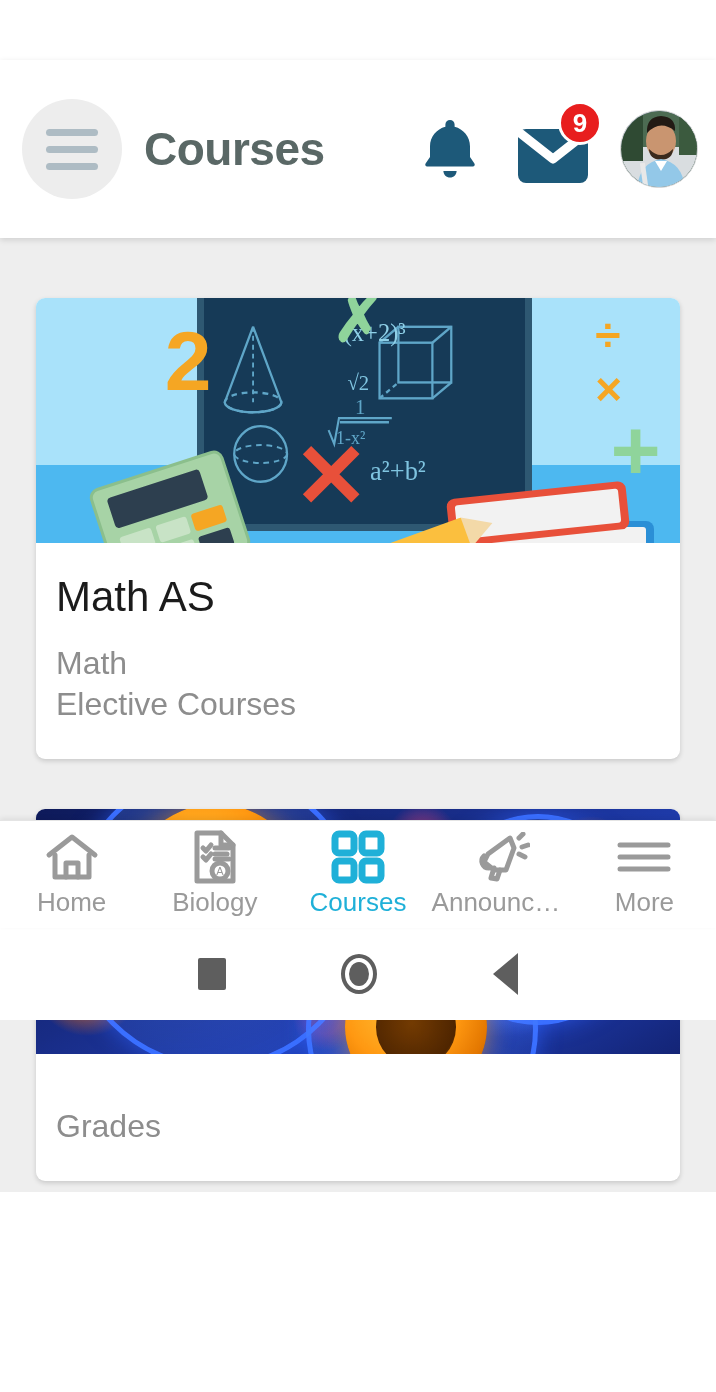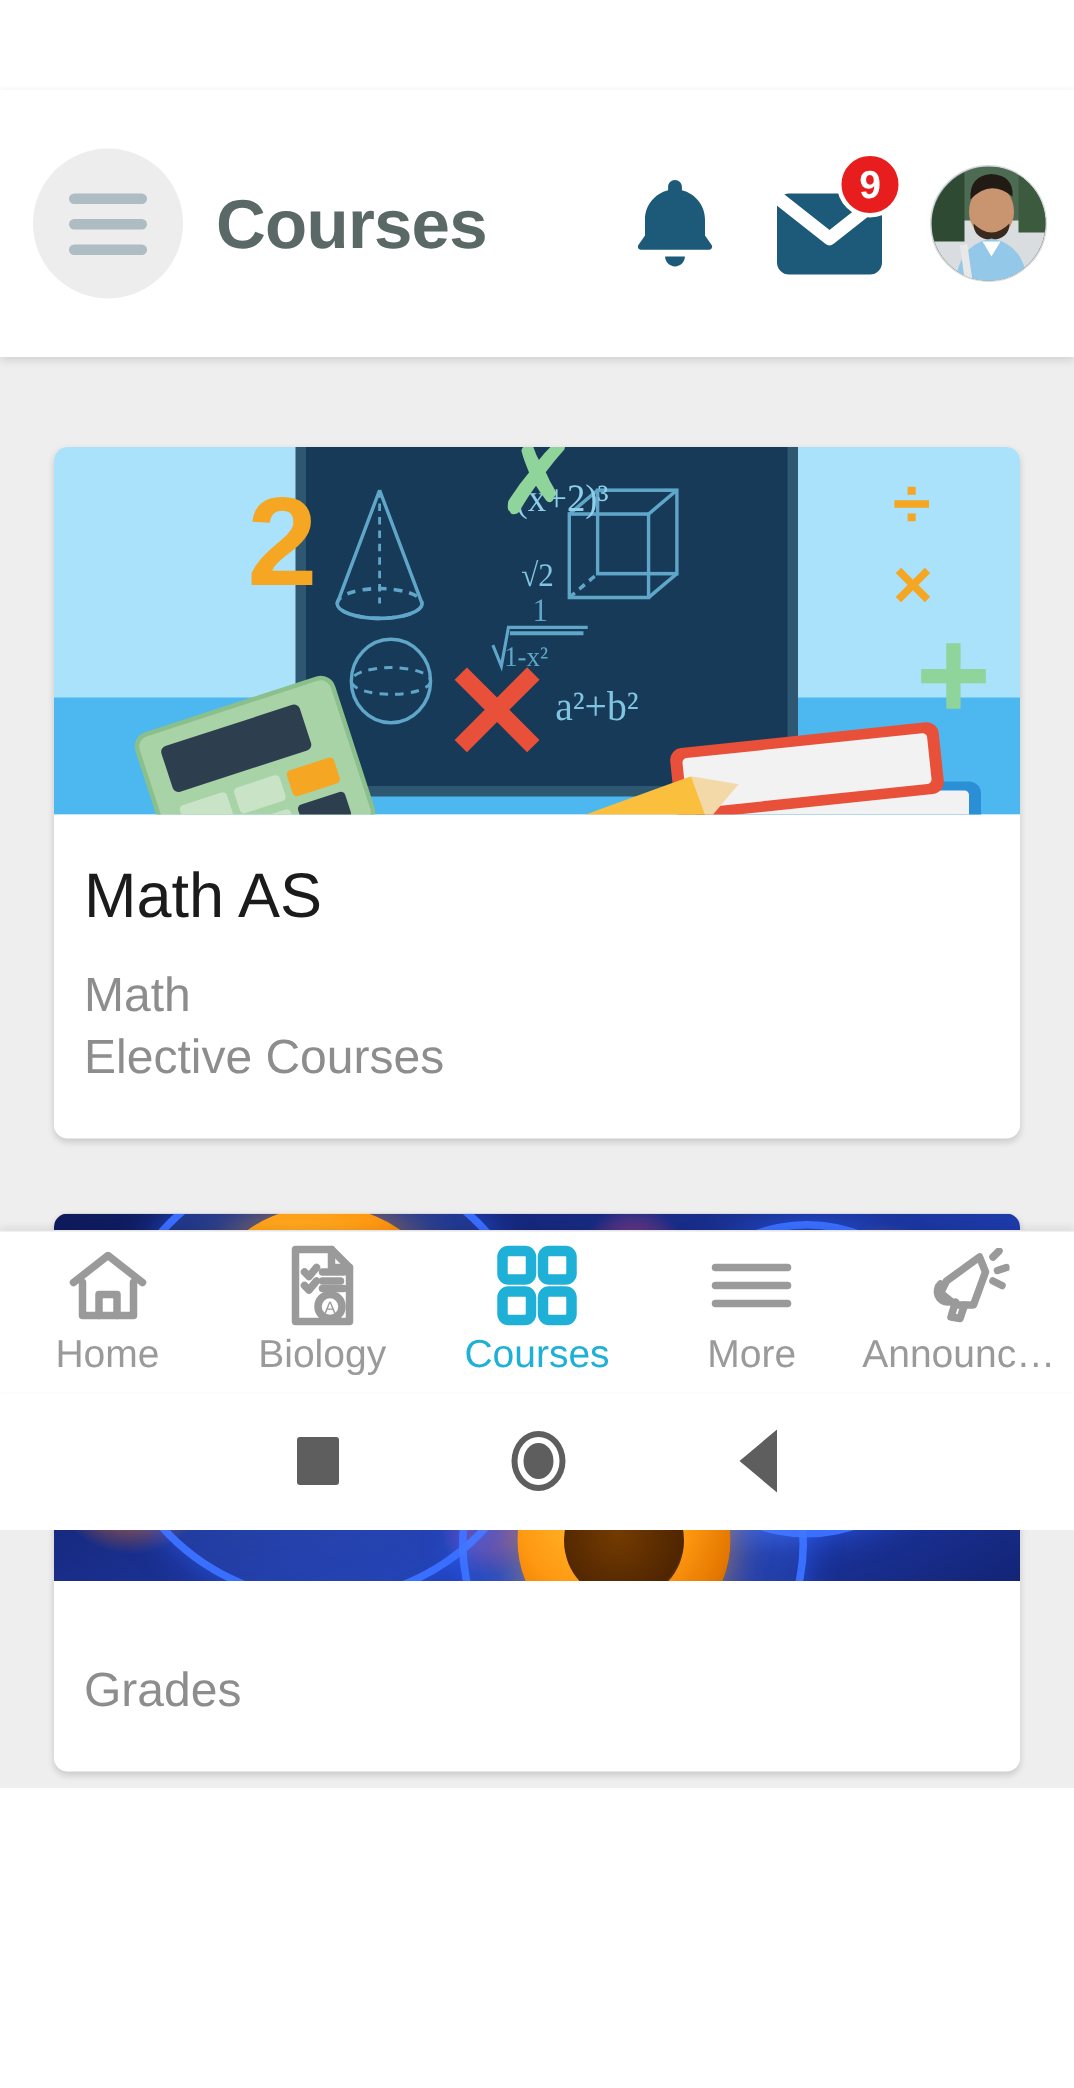--- a/index.html
+++ b/index.html
@@ -367,42 +367,42 @@
           <rect class="sq-c" x="31" y="4" width="19" height="19" rx="4"></rect>
           <rect class="sq-c" x="4" y="31" width="19" height="19" rx="4"></rect>
           <rect class="sq-c" x="31" y="31" width="19" height="19" rx="4"></rect>
         </svg>
       </div>
       <div class="nav-label">Courses</div>
     </div>
 
     <div class="nav-item">
       <div class="nav-icon">
-        <svg width="56" height="40" viewBox="0 0 56 40">
-          <line class="ic" stroke-width="6" x1="4" y1="8" x2="52" y2="8"></line>
-          <line class="ic" stroke-width="6" x1="4" y1="20" x2="52" y2="20"></line>
-          <line class="ic" stroke-width="6" x1="4" y1="32" x2="52" y2="32"></line>
-        </svg>
-      </div>
-      <div class="nav-label">More</div>
-    </div>
-
-    <div class="nav-item">
-      <div class="nav-icon">
         <svg width="58" height="50" viewBox="0 0 58 50">
           <path class="ic" stroke-width="3" d="M38 6 L16 22 L12 30 L22 38 L34 38 L42 16 z"></path>
           <path class="ic" stroke-width="3" d="M12 24 a7 7 0 0 0 5 12"></path>
           <path class="ic" stroke-width="3" d="M22 36 l-3 10 l6 1 l3 -9"></path>
           <line class="ic" stroke-width="3" x1="47" y1="6" x2="51" y2="2"></line>
           <line class="ic" stroke-width="3" x1="50" y1="15" x2="56" y2="13"></line>
           <line class="ic" stroke-width="3" x1="47" y1="22" x2="53" y2="25"></line>
         </svg>
       </div>
       <div class="nav-label">Announce…</div>
     </div>
+
+    <div class="nav-item">
+      <div class="nav-icon">
+        <svg width="56" height="40" viewBox="0 0 56 40">
+          <line class="ic" stroke-width="6" x1="4" y1="8" x2="52" y2="8"></line>
+          <line class="ic" stroke-width="6" x1="4" y1="20" x2="52" y2="20"></line>
+          <line class="ic" stroke-width="6" x1="4" y1="32" x2="52" y2="32"></line>
+        </svg>
+      </div>
+      <div class="nav-label">More</div>
+    </div>
   </div>
 
   <div class="sys-nav">
     <div class="sys-sq"></div>
     <div class="sys-circ"></div>
     <div class="sys-tri"></div>
   </div>
 
 </div>
 

